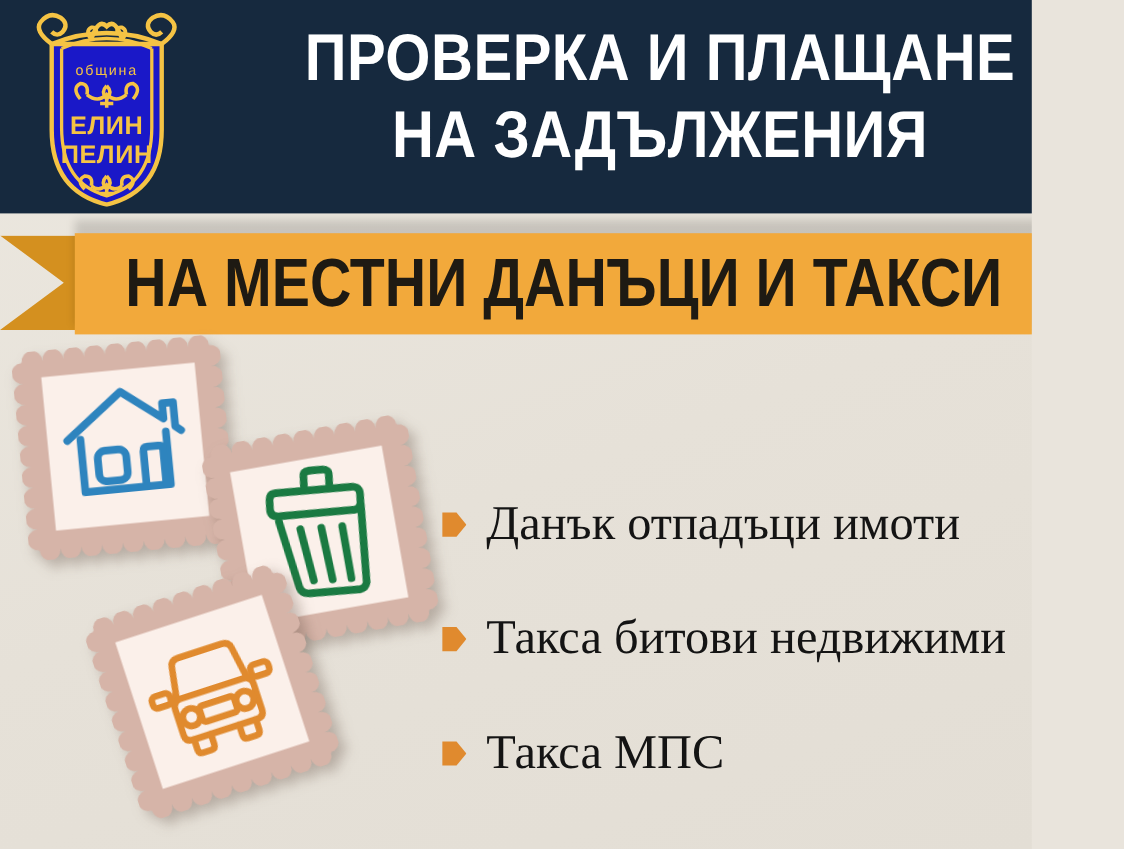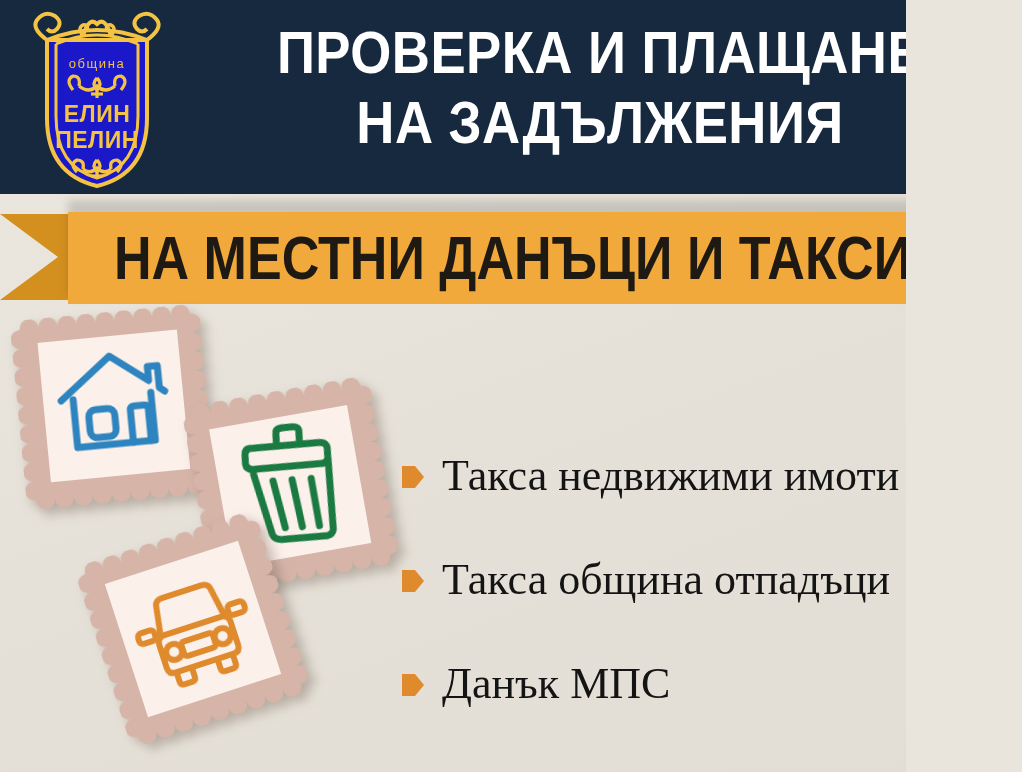--- a/index.html
+++ b/index.html
@@ -7,20 +7,21 @@
     width:1022px; height:772px;
     font-family:"Liberation Sans", sans-serif;
     background:#e9e4dc;
     overflow:hidden;
   }
   #poster {
     position:relative;
     width:906px; height:772px;
     background:linear-gradient(160deg,#ece8e0 0%, #e6e1d8 55%, #e3ded5 100%);
     overflow:hidden;
+    padding-left:32px;
   }
 
   
   .header {
     position:absolute; left:0; top:0; width:1022px; height:194px;
     background:#16293e;
   }
   .crest {
     position:absolute; left:17px; top:6px; width:160px; height:182px;
   }
@@ -352,36 +353,36 @@
   </div>
 
   <div class="bullets">
 
     <div class="bullet-row">
       <span class="bullet-marker">
         <svg viewBox="0 0 22 26" xmlns="http://www.w3.org/2000/svg">
           <path d="M0 2 L13 2 L22 13 L13 24 L0 24 Z" fill="#E08A2E"></path>
         </svg>
       </span>
-      <span class="bullet-label">Такса недвижими имоти</span>
+      <span class="bullet-label">Данък отпадъци имоти</span>
     </div>
 
     <div class="bullet-row">
       <span class="bullet-marker">
         <svg viewBox="0 0 22 26" xmlns="http://www.w3.org/2000/svg">
           <path d="M0 2 L13 2 L22 13 L13 24 L0 24 Z" fill="#E08A2E"></path>
         </svg>
       </span>
-      <span class="bullet-label">Такса община отпадъци</span>
+      <span class="bullet-label">Такса битови недвижими</span>
     </div>
 
     <div class="bullet-row">
       <span class="bullet-marker">
         <svg viewBox="0 0 22 26" xmlns="http://www.w3.org/2000/svg">
           <path d="M0 2 L13 2 L22 13 L13 24 L0 24 Z" fill="#E08A2E"></path>
         </svg>
       </span>
-      <span class="bullet-label">Данък МПС</span>
+      <span class="bullet-label">Такса МПС</span>
     </div>
 
   </div>
 
 </div>
 
 </body></html>

